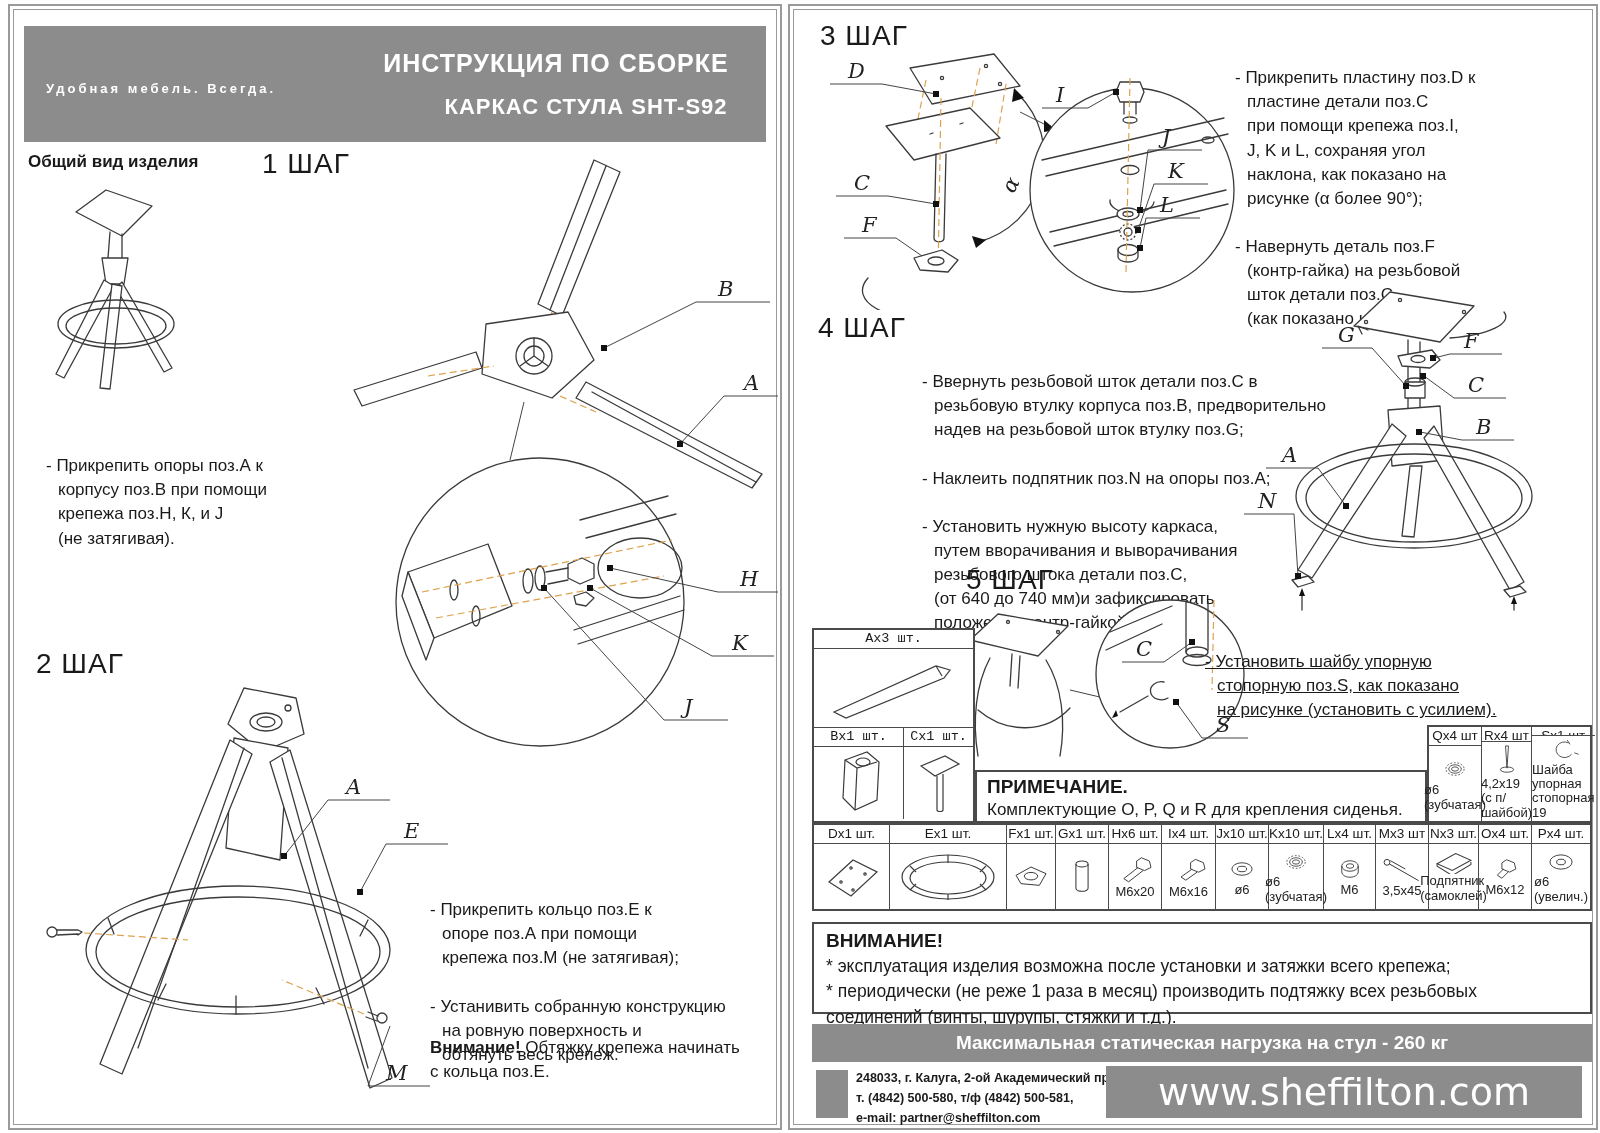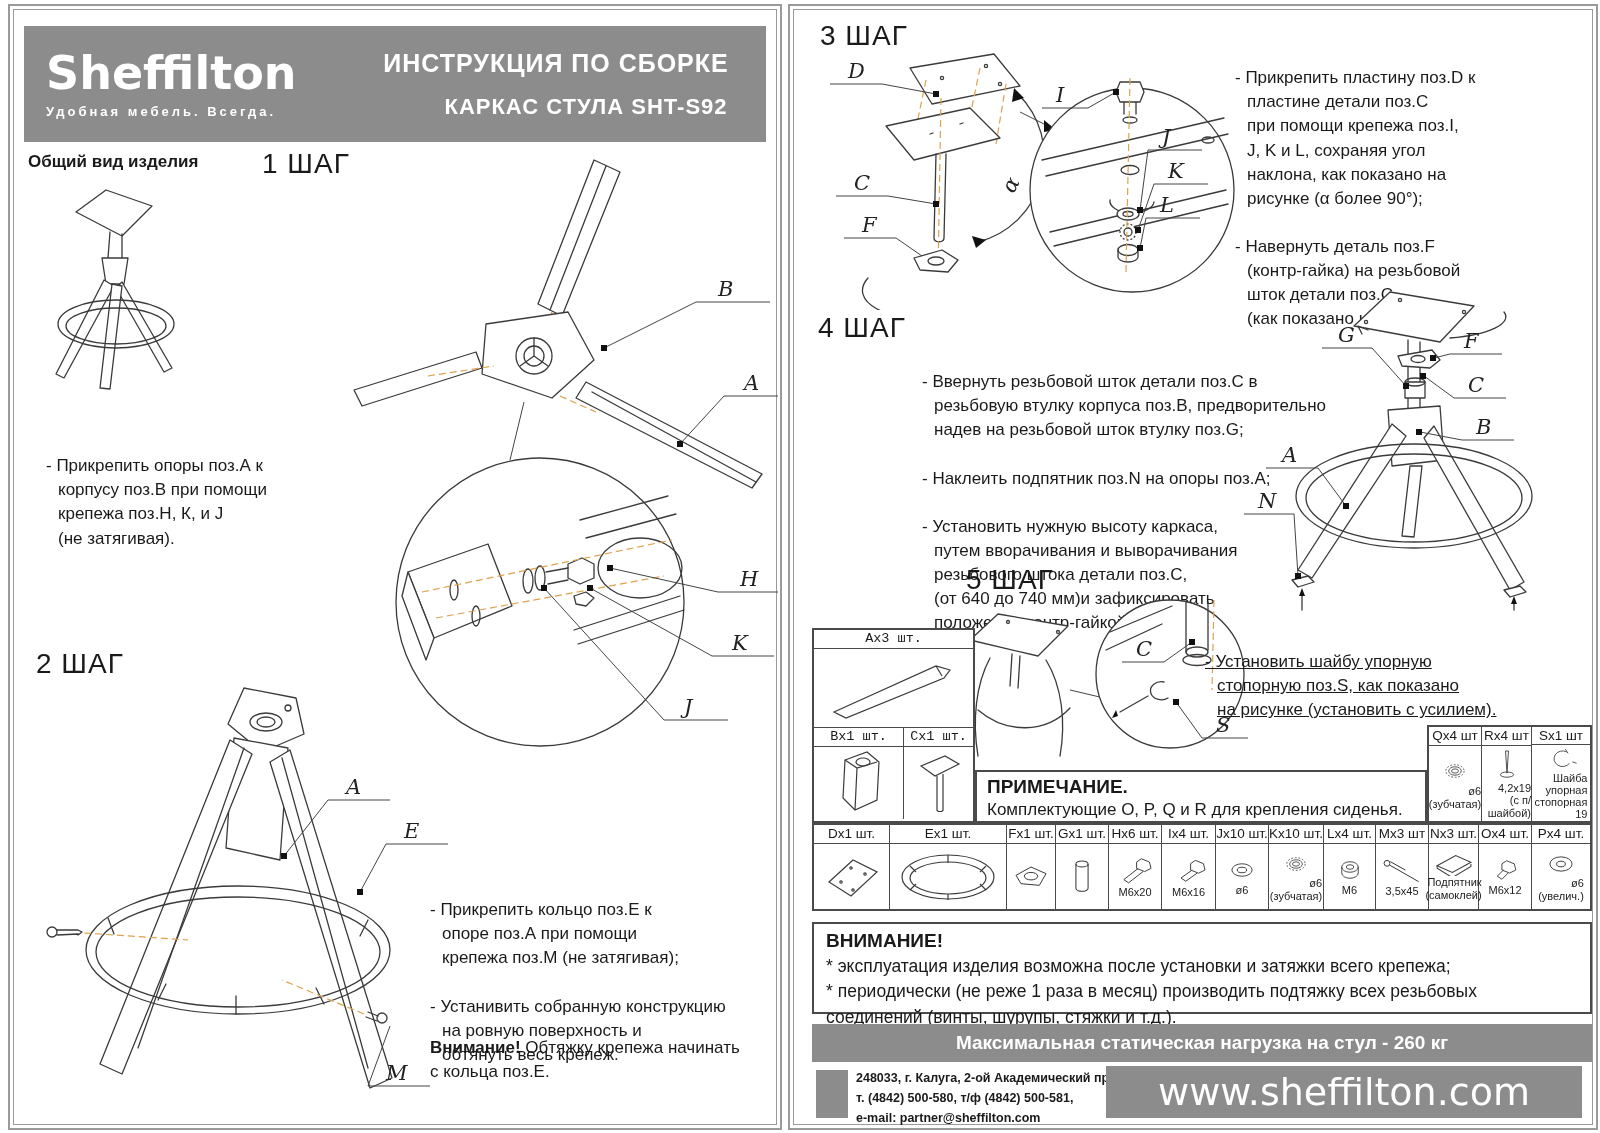--- a/index.html
+++ b/index.html
@@ -23,21 +23,21 @@
   .warn-inline{font-size:17px;line-height:1.42;white-space:pre-line;}
   .warn-inline b{font-weight:bold;}
   
   .tblock{position:absolute;border:2px solid #4a4a4a;box-sizing:border-box;background:#fff;}
   .phead{border-bottom:1px solid #4a4a4a;text-align:center;font-size:13.5px;
     height:18px;line-height:18px;overflow:hidden;}
   .prow{display:flex;}
   .pcell{box-sizing:border-box;border-right:1px solid #4a4a4a;display:flex;flex-direction:column;}
   .pcell:last-child{border-right:none;}
   .pbody{flex:1;display:flex;flex-direction:column;align-items:center;justify-content:center;padding:1px 0;}
-  .pspec{font-size:11px;line-height:1.1;text-align:right;white-space:pre-line;color:#222;}
+  .pspec{font-size:13px;line-height:1.1;text-align:left;white-space:pre-line;color:#222;}
   .notebox{position:absolute;border:2px solid #4a4a4a;box-sizing:border-box;background:#fff;padding:4px 10px;}
   .note-title{font-size:19px;font-weight:bold;}
   .note-body{font-size:17px;margin-top:2px;}
   .warnbox{position:absolute;border:2px solid #4a4a4a;box-sizing:border-box;background:#fff;padding:6px 12px;}
   .warn-title{font-size:19px;font-weight:bold;}
   .warn-body{font-size:17.5px;line-height:1.45;white-space:pre-line;margin-top:2px;}
   .loadband{position:absolute;background:#8c8c8c;color:#fff;font-weight:bold;font-size:19px;
     display:flex;align-items:center;justify-content:center;}
   .addr{font-size:12.5px;font-weight:bold;line-height:1.6;white-space:pre-line;}
   .webband{position:absolute;background:#8c8c8c;color:#fff;display:flex;align-items:center;justify-content:center;
@@ -55,21 +55,20 @@
 </head>
 <body>
 
 <div class="canvas">
 
   <div class="page" style="left:8px;top:4px;width:770px;height:1122px;">
     <div class="page-inner"></div>
 
     <div class="abs band" style="left:14px;top:20px;width:742px;height:116px;">
       <div class="logo-box">
-        <div class="logo">Sheffilton</div>
         <div class="tagline">Удобная мебель. Всегда.</div>
       </div>
       <div class="band-titles">
         <div class="band-t1">ИНСТРУКЦИЯ ПО СБОРКЕ</div>
         <div class="band-t2">КАРКАС СТУЛА SHT-S92</div>
       </div>
     </div>
 
     <div class="abs h-bold" style="left:18px;top:146px;">Общий вид изделия</div>
     <div class="abs step-title" style="left:252px;top:142px;">1 ШАГ</div>

